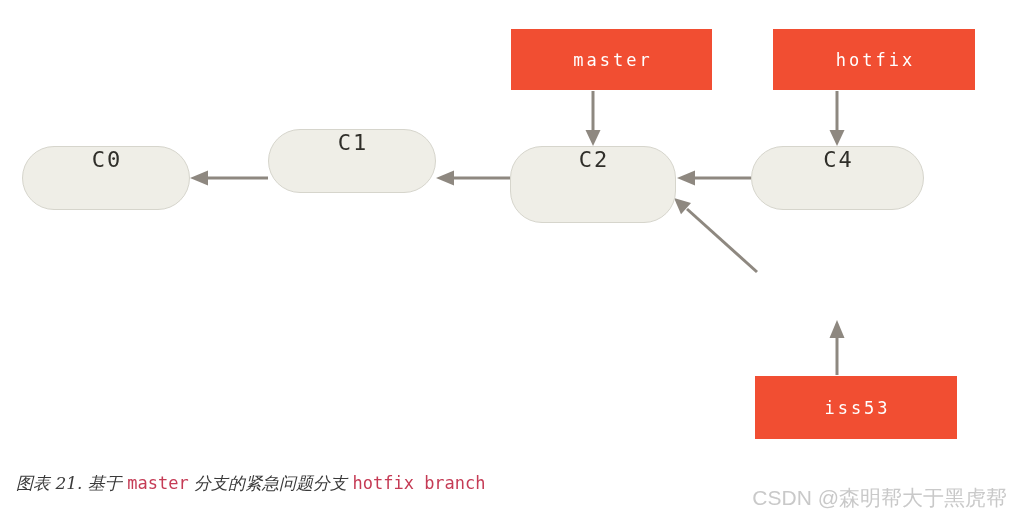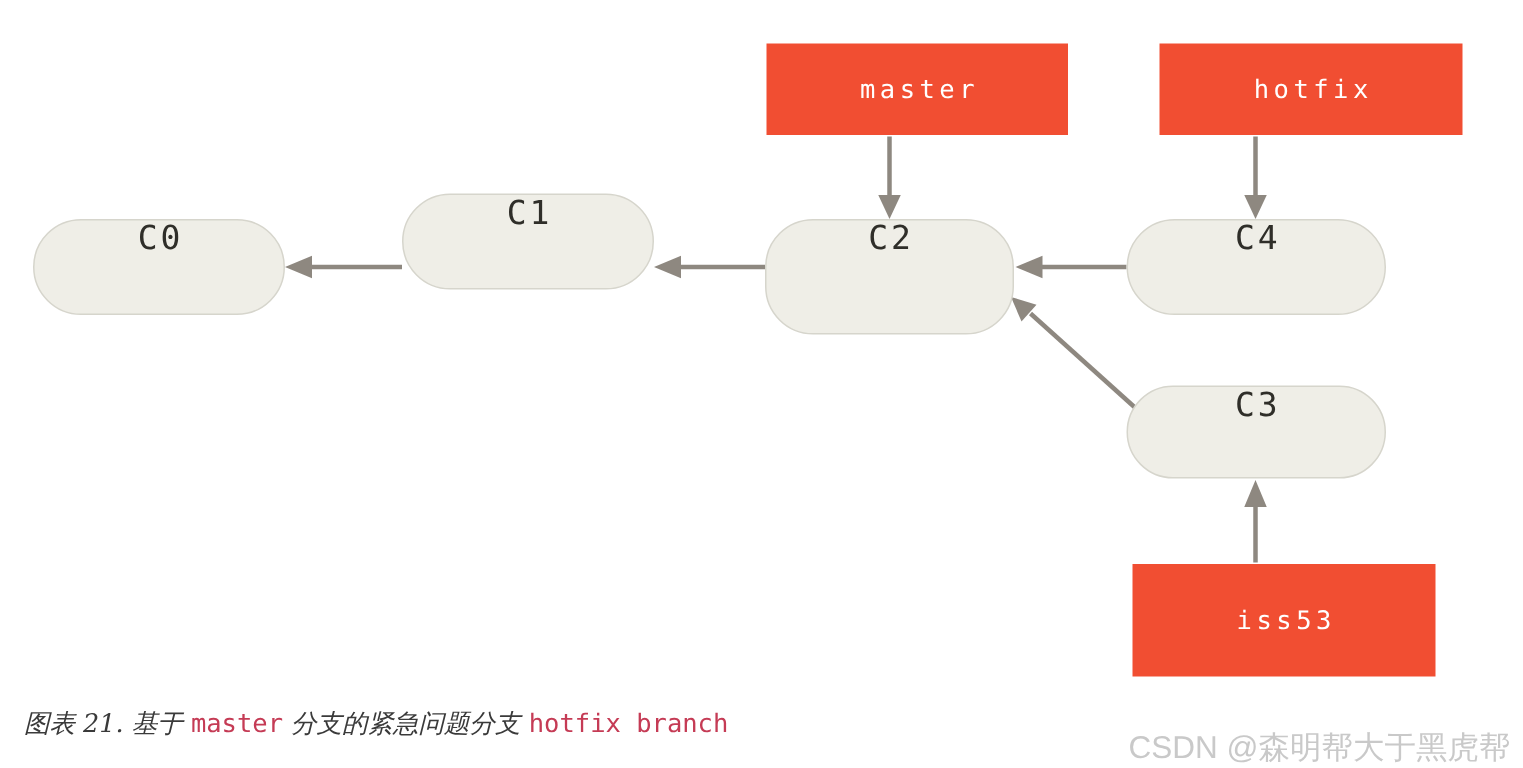--- a/index.html
+++ b/index.html
@@ -119,37 +119,34 @@
       <polygon class="arrow-head" points="837,320 829.5,338 844.5,338"></polygon>
     </g>
   </svg>
 
   <div class="branch-box" style="left:511px; top:29px; width:201px; height:61px;">
     <span>master</span>
   </div>
   <div class="branch-box" style="left:753px; top:29px; width:202px; height:61px;margin-left:20px;">
     <span>hotfix</span>
   </div>
-  <div class="branch-box" style="left:755px; top:376px; width:202px; height:75px;text-align:right;">
+  <div class="branch-box" style="left:755px; top:376px; width:202px; height:63px;text-align:right;">
     <span>iss53</span>
   </div>
 
   <div class="commit-node" style="left:22px; top:146px; width:168px; height:64px;">
     <span>C0</span>
   </div>
   <div class="commit-node" style="left:268px; top:129px; width:168px; height:64px;">
     <span>C1</span>
   </div>
   <div class="commit-node" style="left:510px; top:146px; width:166px; height:77px;">
     <span>C2</span>
   </div>
   <div class="commit-node" style="left:751px; top:146px; width:173px; height:64px;">
     <span>C4</span>
   </div>
-  <div class="commit-node" style="left:751px; top:257px; width:173px; height:62px;">
-    <span>C3</span>
-  </div>
 
   <p class="caption"><span>图表 21. </span><span>基于 </span><code>master</code><span> 分支的紧急问题分支 </span><code>hotfix branch</code></p>
 
   <div class="watermark">CSDN @森明帮大于黑虎帮</div>
 
 </div>
 
 </body></html>

